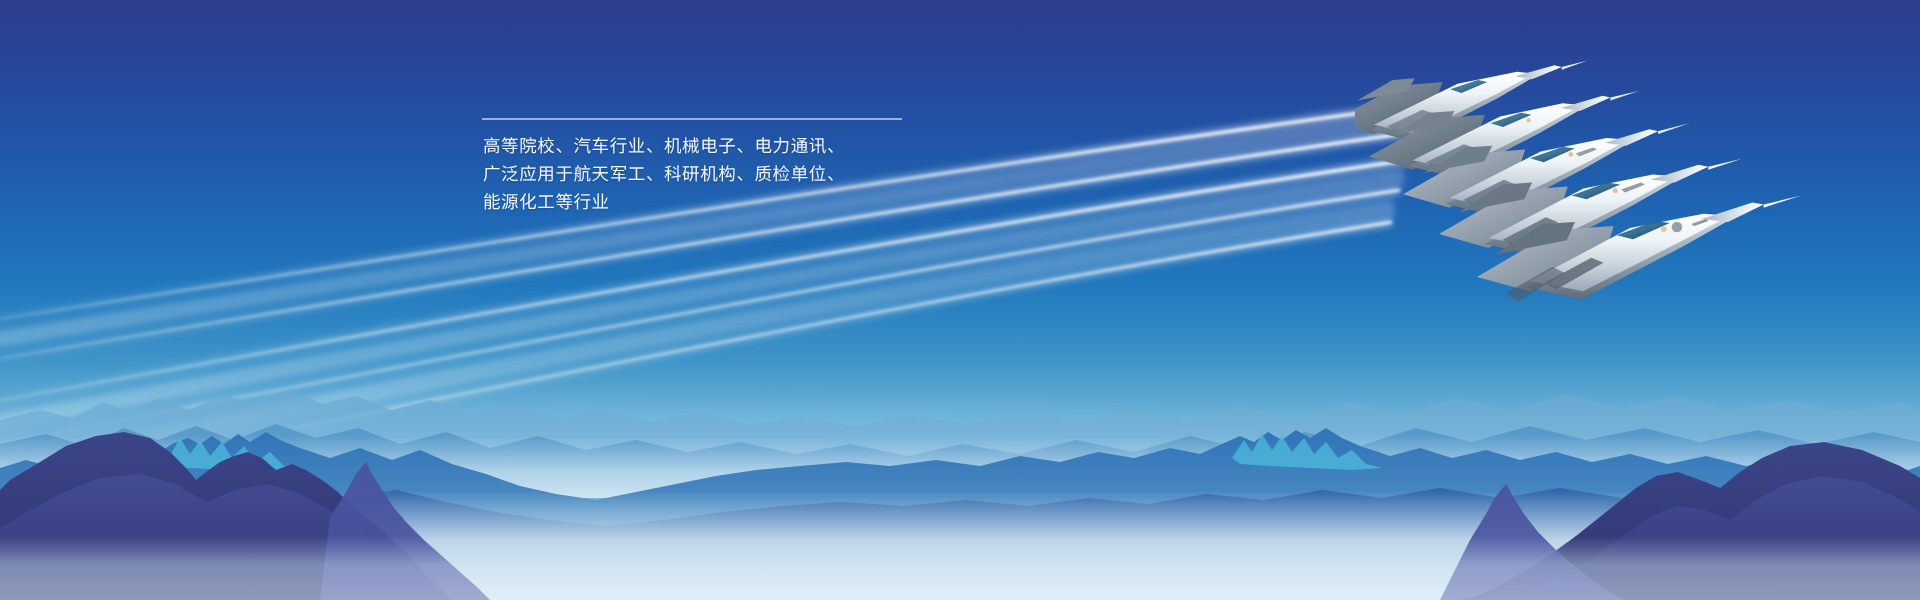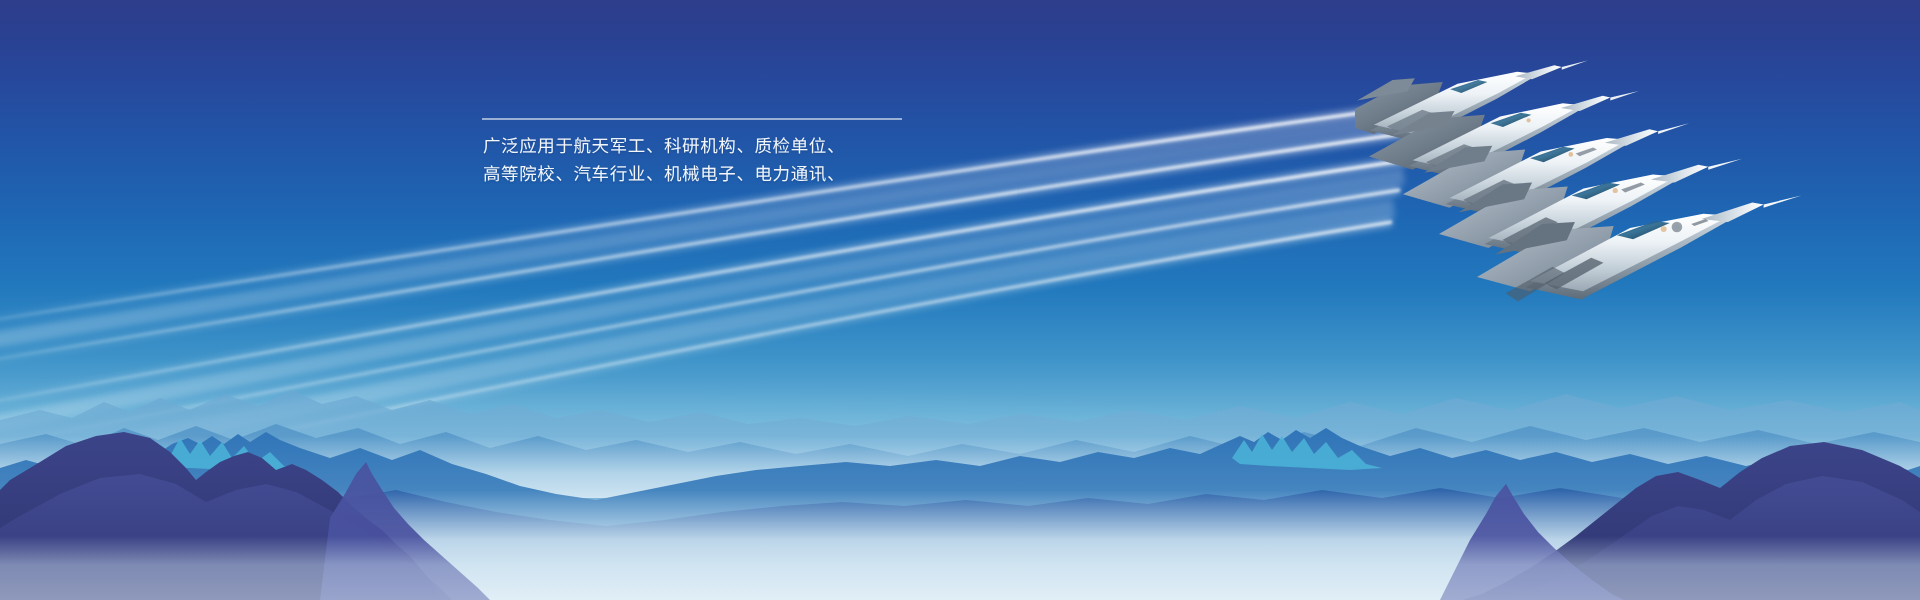--- a/index.html
+++ b/index.html
@@ -372,19 +372,20 @@
   </svg>
 
   <div class="copy">
 
     <div class="rule rule-top"></div>
 
 
     <div class="rule rule-bot"></div>
 
     <div class="subcopy">
+      <div class="subline">高等院校、汽车行业、机械电子、电力通讯、</div>
       <div class="subline">广泛应用于航天军工、科研机构、质检单位、</div>
-      <div class="subline">高等院校、汽车行业、机械电子、电力通讯、</div>
+      <div class="subline">能源化工等行业</div>
     </div>
 
   </div>
 
 </div>
 
 </body></html>

